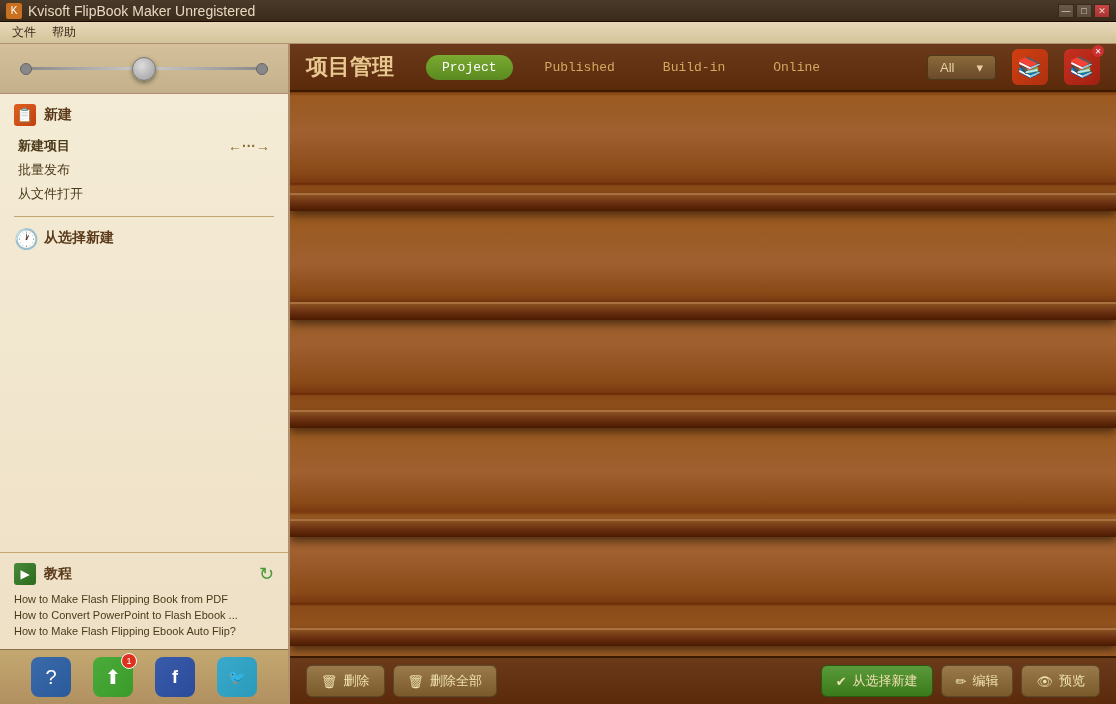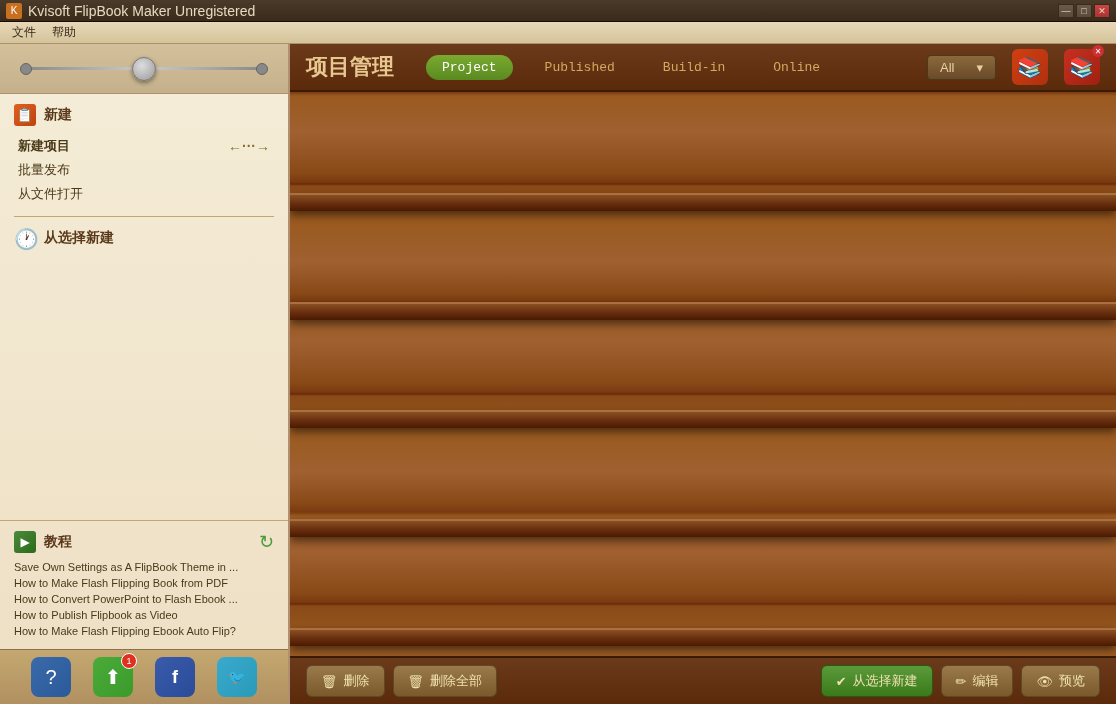--- a/index.html
+++ b/index.html
@@ -347,24 +347,22 @@
     </div>
 
     <div id="tutorial-section">
       <div class="tutorial-header">
         <div style="display:flex;align-items:center;gap:8px;">
           <div class="tutorial-icon">▶</div>
           <span class="section-title">教程</span>
         </div>
         <span class="refresh-icon">↻</span>
       </div>
-      <div class="tutorial-item">Save Own Settings as A FlipBook Theme in ...</div>
       <div class="tutorial-item">How to Make Flash Flipping Book from PDF</div>
       <div class="tutorial-item">How to Convert PowerPoint to Flash Ebook ...</div>
-      <div class="tutorial-item">How to Publish Flipbook as Video</div>
       <div class="tutorial-item">How to Make Flash Flipping Ebook Auto Flip?</div>
     </div>
 
     <div id="sidebar-bottom">
       <div class="bottom-icon bottom-icon-help">
         <span>?</span>
       </div>
       <div class="bottom-icon bottom-icon-update" style="position:relative;">
         <span>⬆</span>
         <div class="notification-badge">1</div>

